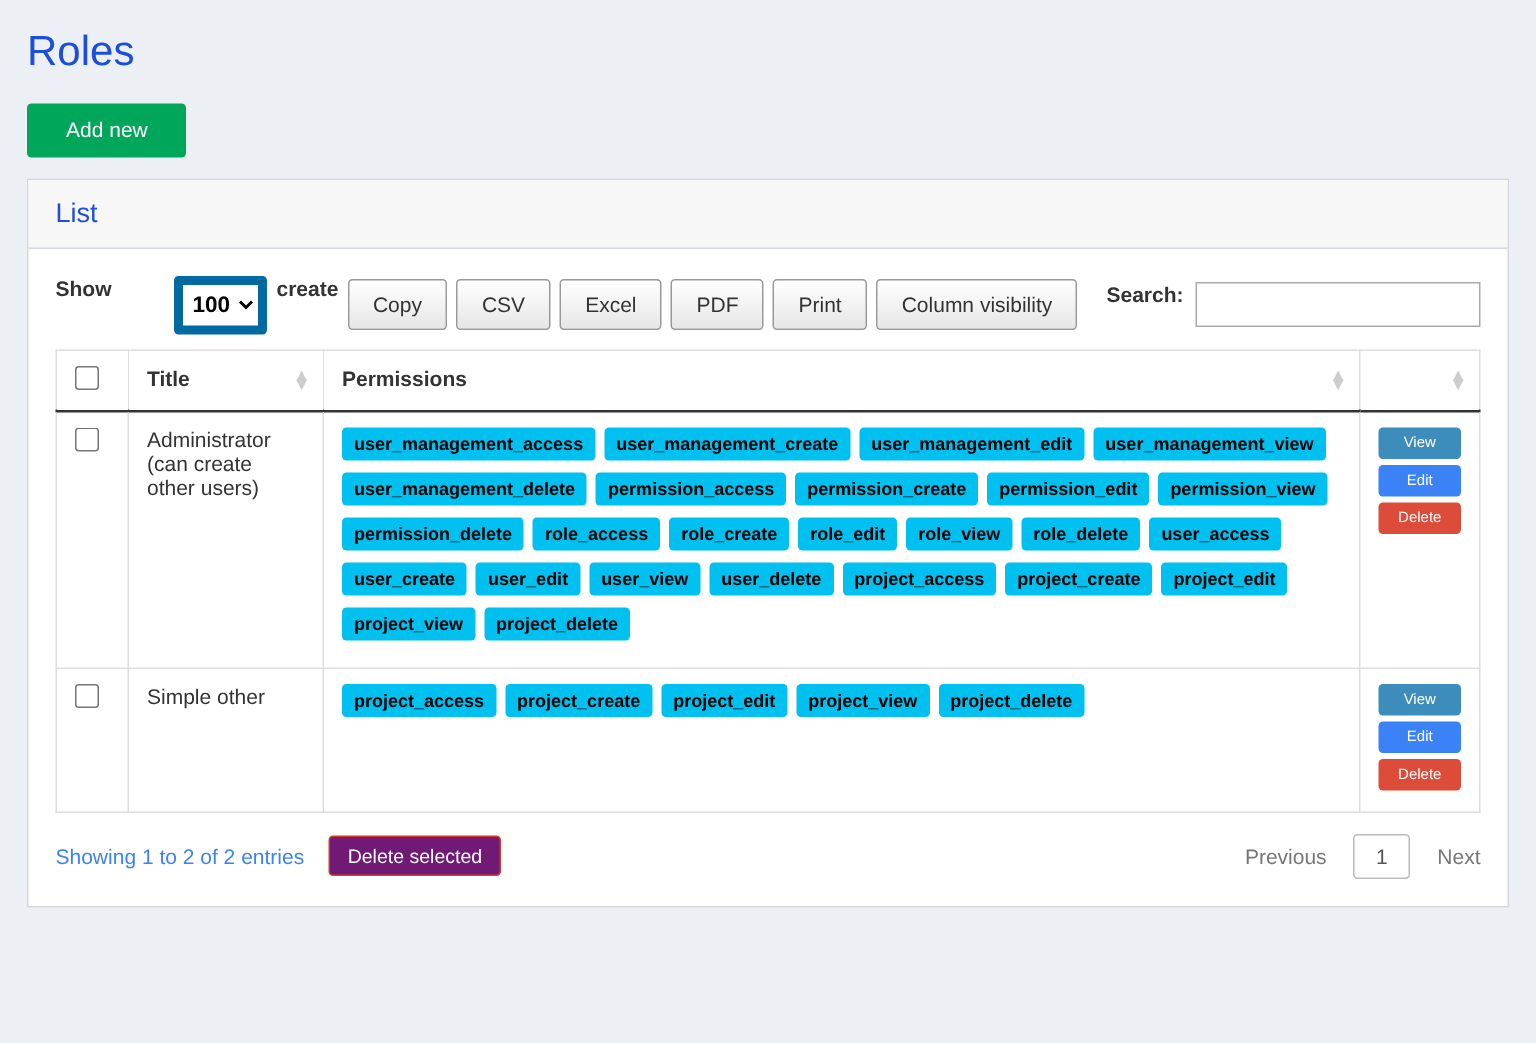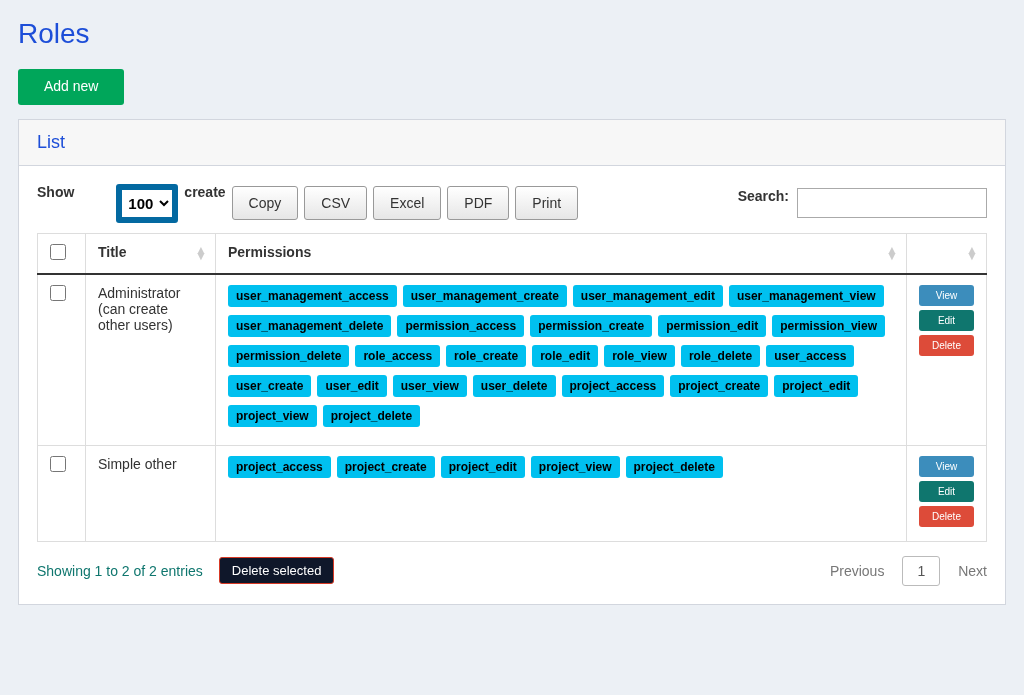--- a/index.html
+++ b/index.html
@@ -133,31 +133,31 @@
       text-align: center;
       color: #fff;
       padding: 5px 8px;
       border-radius: 3px;
       font-size: 10px;
       margin-bottom: 4px;
       cursor: pointer;
       border: none;
     }
     .btn-view { background: #3c8dbc; }
-    .btn-edit { background: #0f766e; }
+    .btn-edit { background: #3b82f6; }
     .btn-delete { background: #dd4b39; }
     .footer-row {
       display: flex;
       align-items: center;
       margin-top: 14px;
       gap: 16px;
     }
-    .info-text { color: #0f766e; }
+    .info-text { color: #3b82f6; }
     .btn-delete-selected {
-      background: #0f172a;
+      background: #701a75;
       color: #fff;
       border: 1px solid #d73925;
       border-radius: 3px;
       padding: 5px 12px;
       font-size: 13px;
       cursor: pointer;
     }
     .pager {
       margin-left: auto;
       display: flex;
@@ -195,20 +195,21 @@
           <option>100</option>
         </select>
         <span>create</span>
       </span>
 
       <button class="export-btn">Copy</button>
       <button class="export-btn">CSV</button>
       <button class="export-btn">Excel</button>
       <button class="export-btn">PDF</button>
       <button class="export-btn">Print</button>
+      <button class="export-btn">Column visibility</button>
 
       <div class="search-wrap">
         <label>Search:</label>
         <input type="text" class="search-input" value="" style="">
       </div>
     </div>
 
     <table class="data-table">
       <thead>
         <tr>

